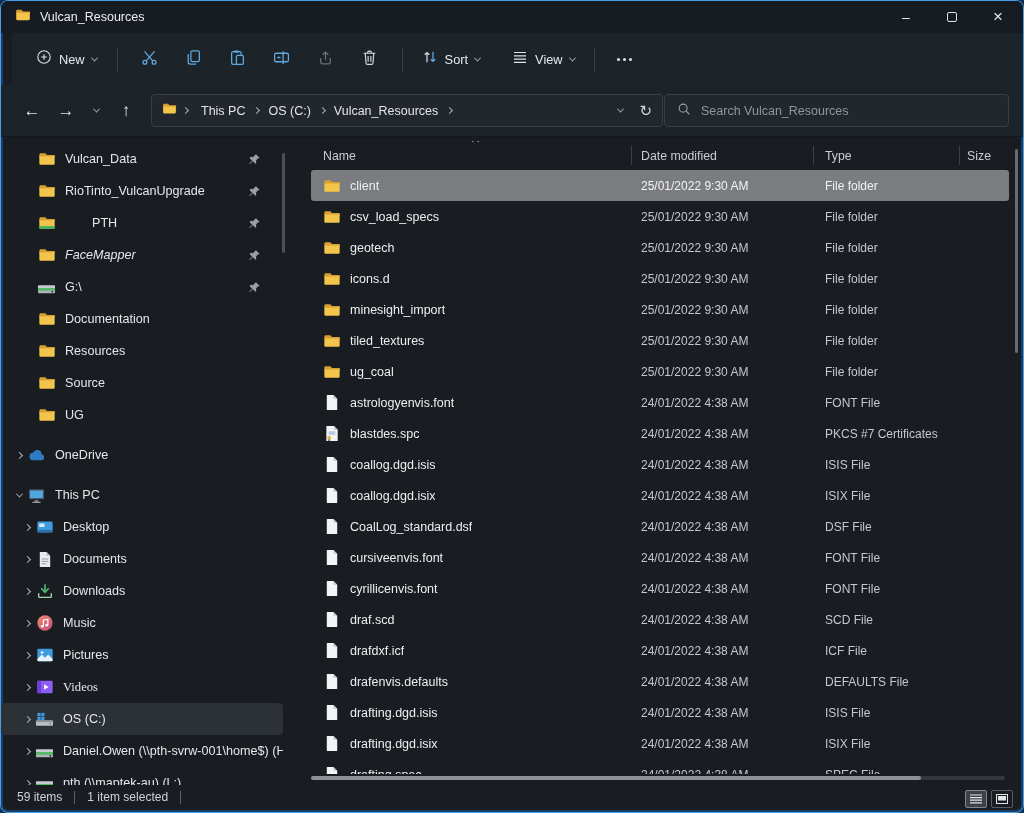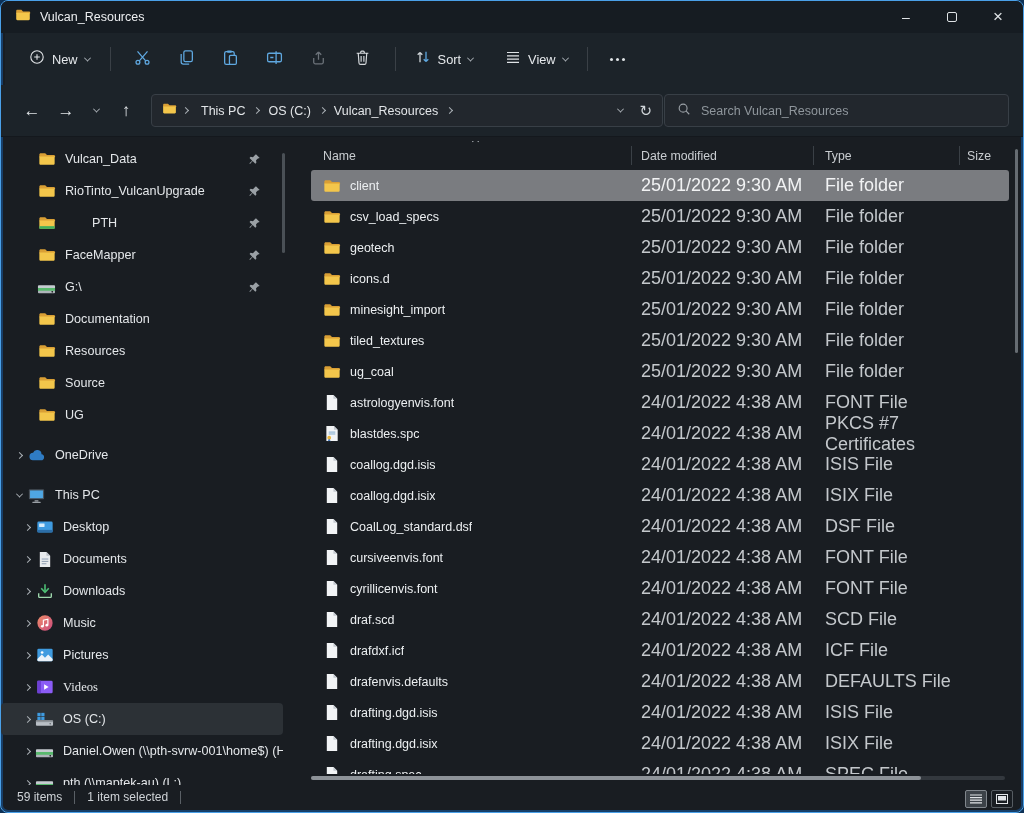--- a/index.html
+++ b/index.html
@@ -22,21 +22,21 @@
     position: absolute; top: 0; left: 0; right: 0; height: 32px;
     background: #161c22; display: flex; align-items: center; padding-left: 14px; gap: 9px;
   }
   .titlebar .title { font-size: 12.5px; color: #eceef0; }
   .wincontrols { position: absolute; right: 2px; top: 0; height: 32px; display: flex; }
   .wbtn { width: 46px; height: 32px; display: flex; align-items: center; justify-content: center; color: #dfe3e6; font-size: 14px; }
   .wbtn .maxbox { width: 10px; height: 10px; border: 1px solid #dfe3e6; border-radius: 2px; }
   .wbtn.close { font-size: 17px; }
   
   .commandbar {
-    position: absolute; top: 32px; left: 4px; right: 0; height: 52px;
+    position: absolute; top: 32px; left: 11px; right: 0; height: 52px;
     background: #1c2329; display: flex; align-items: center; padding: 0 14px;
   }
   .newbtn { display: flex; align-items: center; gap: 7px; padding: 7px 10px; border-radius: 4px; }
   .newbtn .lbl { font-size: 12.8px; color: #e6e9ec; }
   .vsep { width: 1px; height: 24px; background: #3a4046; margin: 0 10px; }
   .icobtn { width: 44px; height: 36px; display: flex; align-items: center; justify-content: center; border-radius: 4px; }
   .ddbtn { display: flex; align-items: center; gap: 7px; padding: 7px 9px; border-radius: 4px; }
   .ddbtn .lbl { font-size: 12.8px; color: #e6e9ec; }
   .dots { display: flex; gap: 3px; padding: 0 12px; }
   .dots i { width: 3px; height: 3px; border-radius: 50%; background: #dfe3e6; }
@@ -93,21 +93,21 @@
   .col-name { width: 340px; padding-left: 22px; flex: none; }
   .col-date { width: 172px; flex: none; }
   .col-type { width: 146px; padding-left: 12px; flex: none; }
   .col-size { flex: 1; text-align: right; padding-right: 18px; }
   .sortcaret { position: absolute; left: 172px; top: -2px; }
   .rows { position: absolute; top: 29px; left: 0; right: 0; height: 656px; overflow: hidden; }
   .frow { height: 31px; display: flex; align-items: center; margin-left: 10px; border-radius: 3px;
           font-size: 12.5px; color: #eceff1; }
   .frow .col-name { width: 330px; padding-left: 12px; display: flex; align-items: center; gap: 9px; flex: none; }
   .frow .fname { overflow: hidden; white-space: nowrap; }
-  .frow .col-date, .frow .col-type { color: #c4c8cc; font-size: 18px; }
+  .frow .col-date, .frow .col-type { color: #c4c8cc; font-size: 12px; }
   .frow.selected { background: #7a7c80; }
   .frow.selected .col-date, .frow.selected .col-type { color: #f2f3f4; }
   .ficon { width: 18px; height: 18px; flex: none; display: flex; align-items: center; justify-content: center; }
   
   .vscroll { position: absolute; right: 5px; top: 148px; width: 3px; height: 204px; background: #666c72; border-radius: 2px; }
   .hscroll-track { position: absolute; left: 310px; right: 18px; bottom: 32px; height: 4px; background: #33383e; border-radius: 2px; }
   .hscroll-thumb { position: absolute; left: 0; width: 610px; height: 4px; background: #8d9298; border-radius: 2px; }
   
   .statusbar { position: absolute; left: 0; right: 0; bottom: 3px; height: 24px;
                display: flex; align-items: center; padding: 0 16px; font-size: 12px; color: #cfd3d7; }
@@ -289,21 +289,21 @@
             <rect x="1.5" y="13.5" width="17" height="3" fill="#43b05c"></rect>
           </svg>
         </span>
         <span class="slabel">PTH</span>
         <span class="pin">
           <svg width="13" height="13" viewBox="0 0 16 16">
             <path d="M9.8 1.6l4.6 4.6-2.2.5-2.3 2.3.4 2.9-1.3 1.3-3.3-3.3-3.2 3.5-.8-.8 3.5-3.2L1.9 6l1.3-1.3 2.9.4L8.4 2.8z" fill="#9aa0a5"></path>
           </svg>
         </span>
       </div>
-      <div class="srow" style="padding-left: 36px;">
+      <div class="srow" style="padding-left: 36px; font-style: italic;">
         <span class="sicon">
           <svg width="18" height="18" viewBox="0 0 20 20">
             <path d="M1.5 5c0-.8.7-1.5 1.5-1.5h5l2 2h7.5c.8 0 1.5.7 1.5 1.5v1H1.5z" fill="#d99f35"></path>
             <path d="M1.5 7.2h17v7.8c0 .8-.7 1.5-1.5 1.5H3c-.8 0-1.5-.7-1.5-1.5z" fill="#f3c64b"></path>
           </svg>
         </span>
         <span class="slabel">FaceMapper</span>
         <span class="pin">
           <svg width="13" height="13" viewBox="0 0 16 16">
             <path d="M9.8 1.6l4.6 4.6-2.2.5-2.3 2.3.4 2.9-1.3 1.3-3.3-3.3-3.2 3.5-.8-.8 3.5-3.2L1.9 6l1.3-1.3 2.9.4L8.4 2.8z" fill="#9aa0a5"></path>

